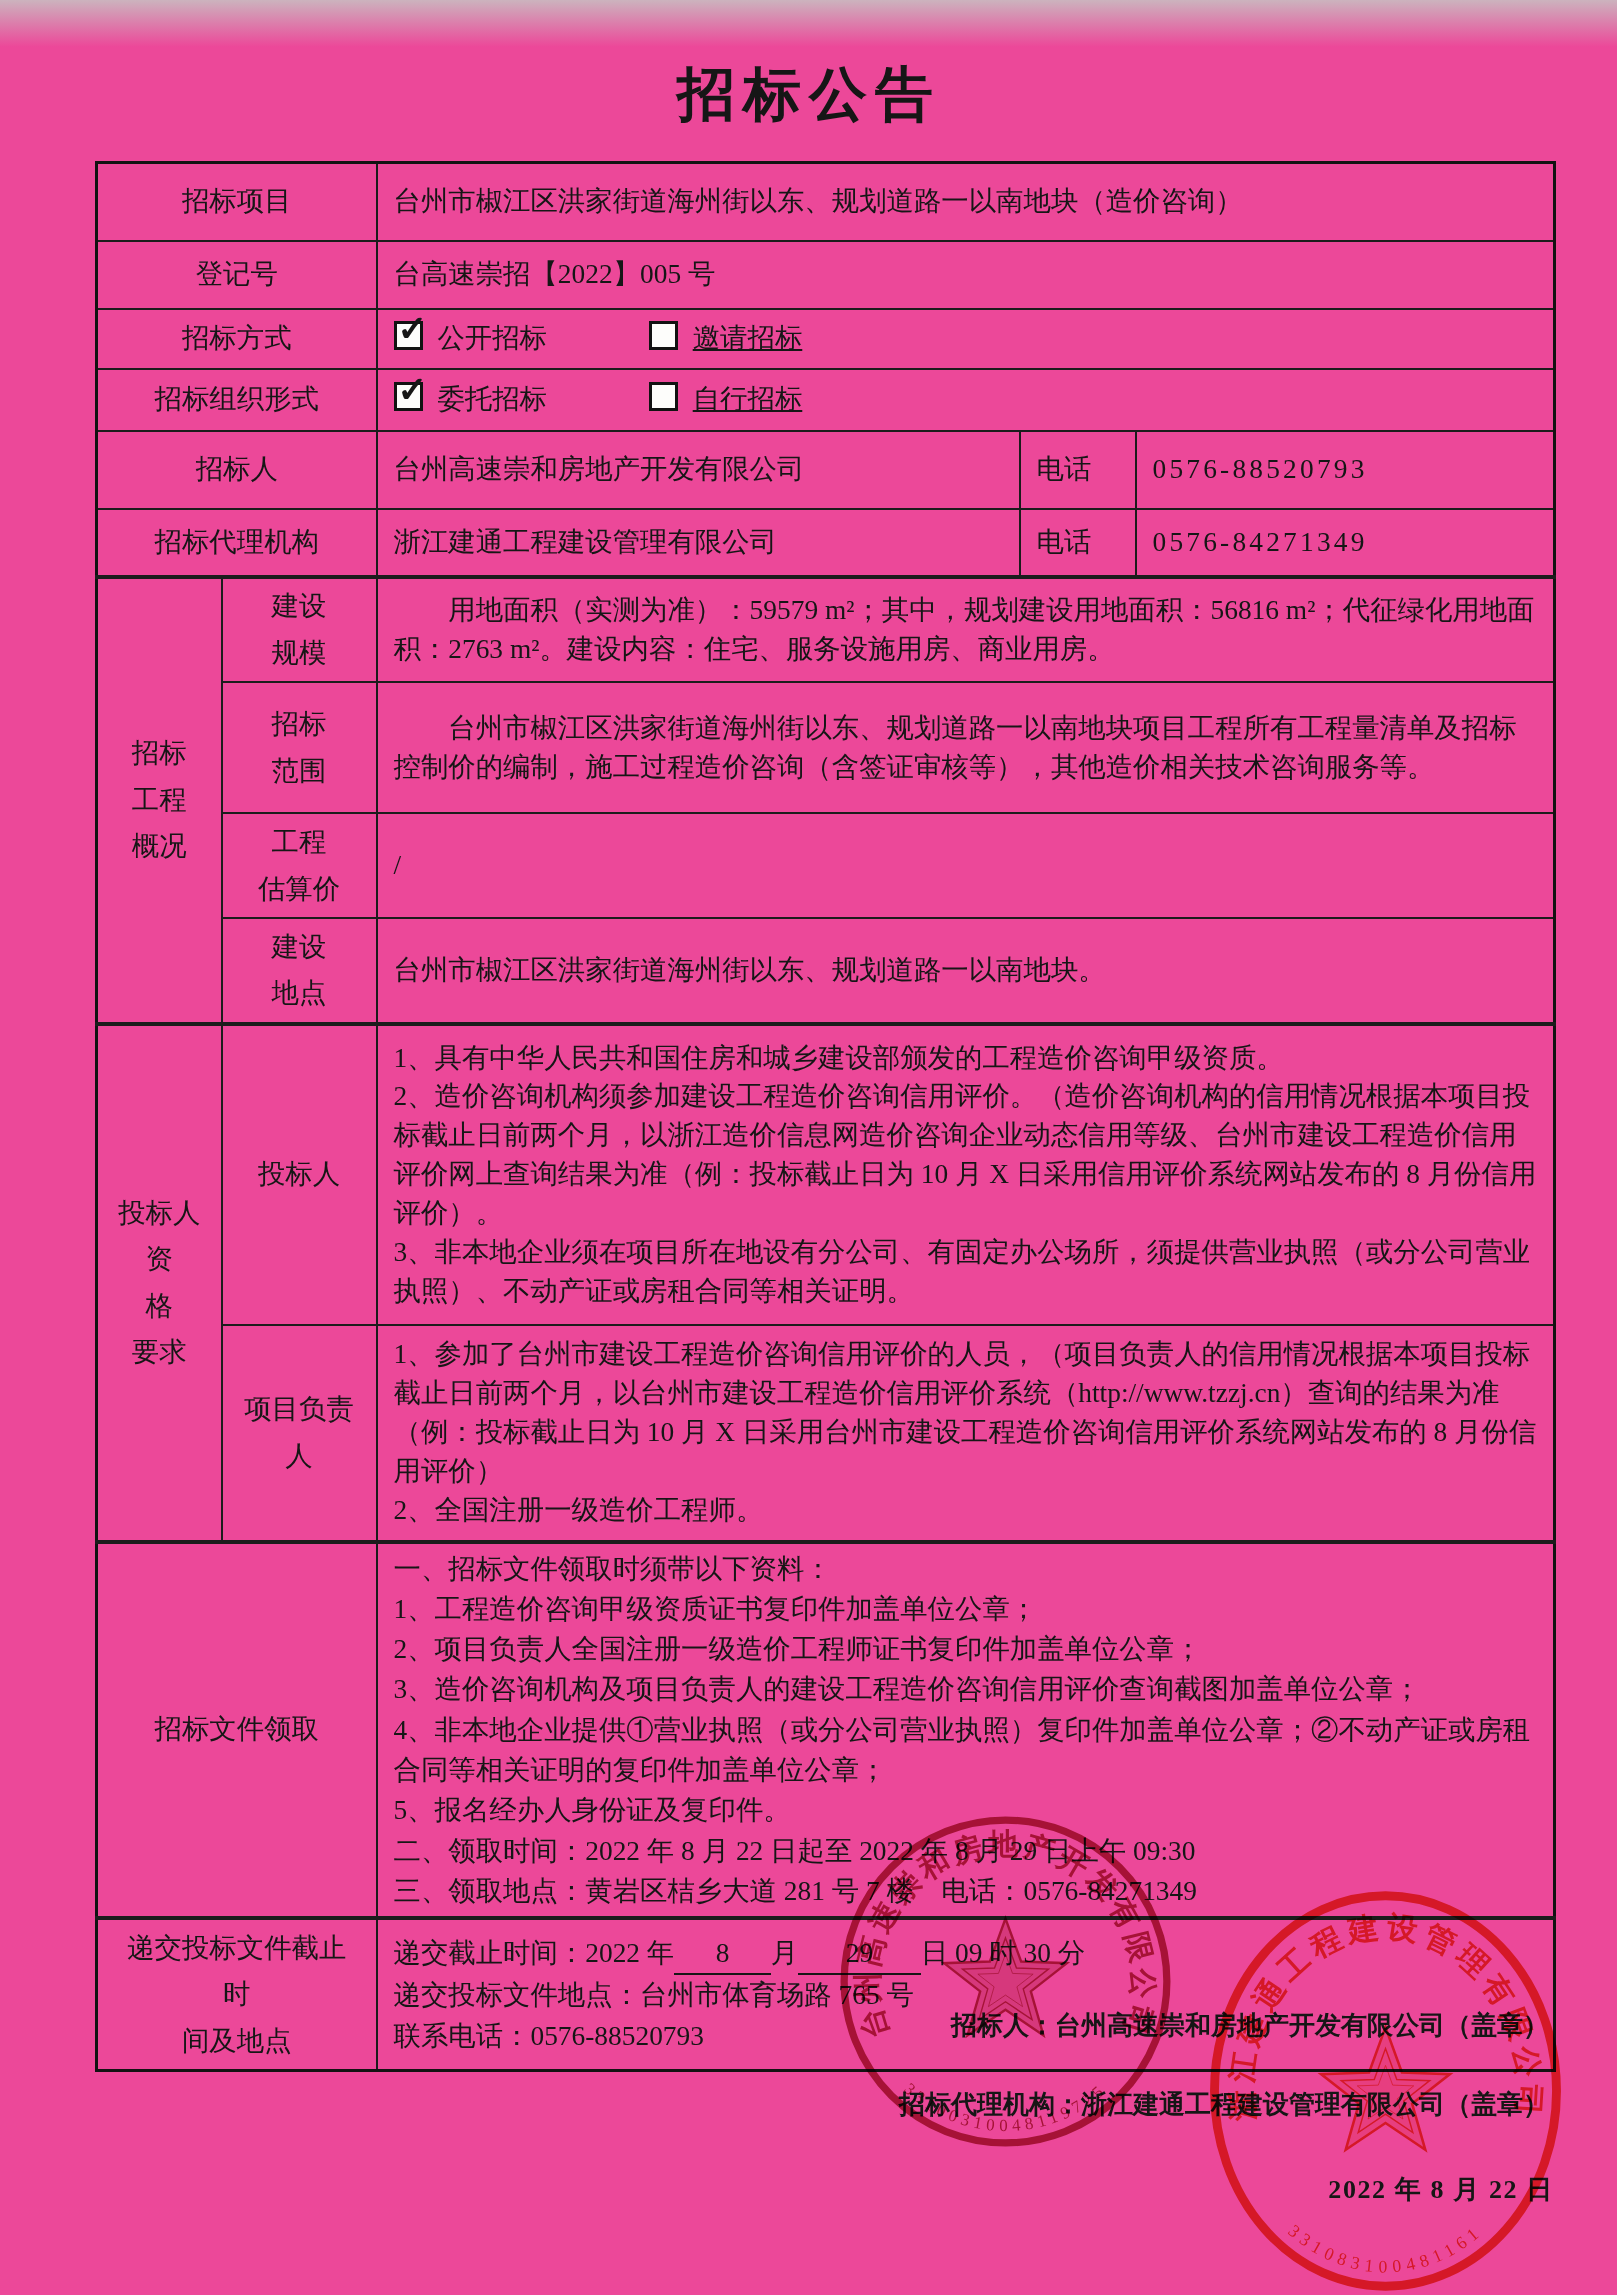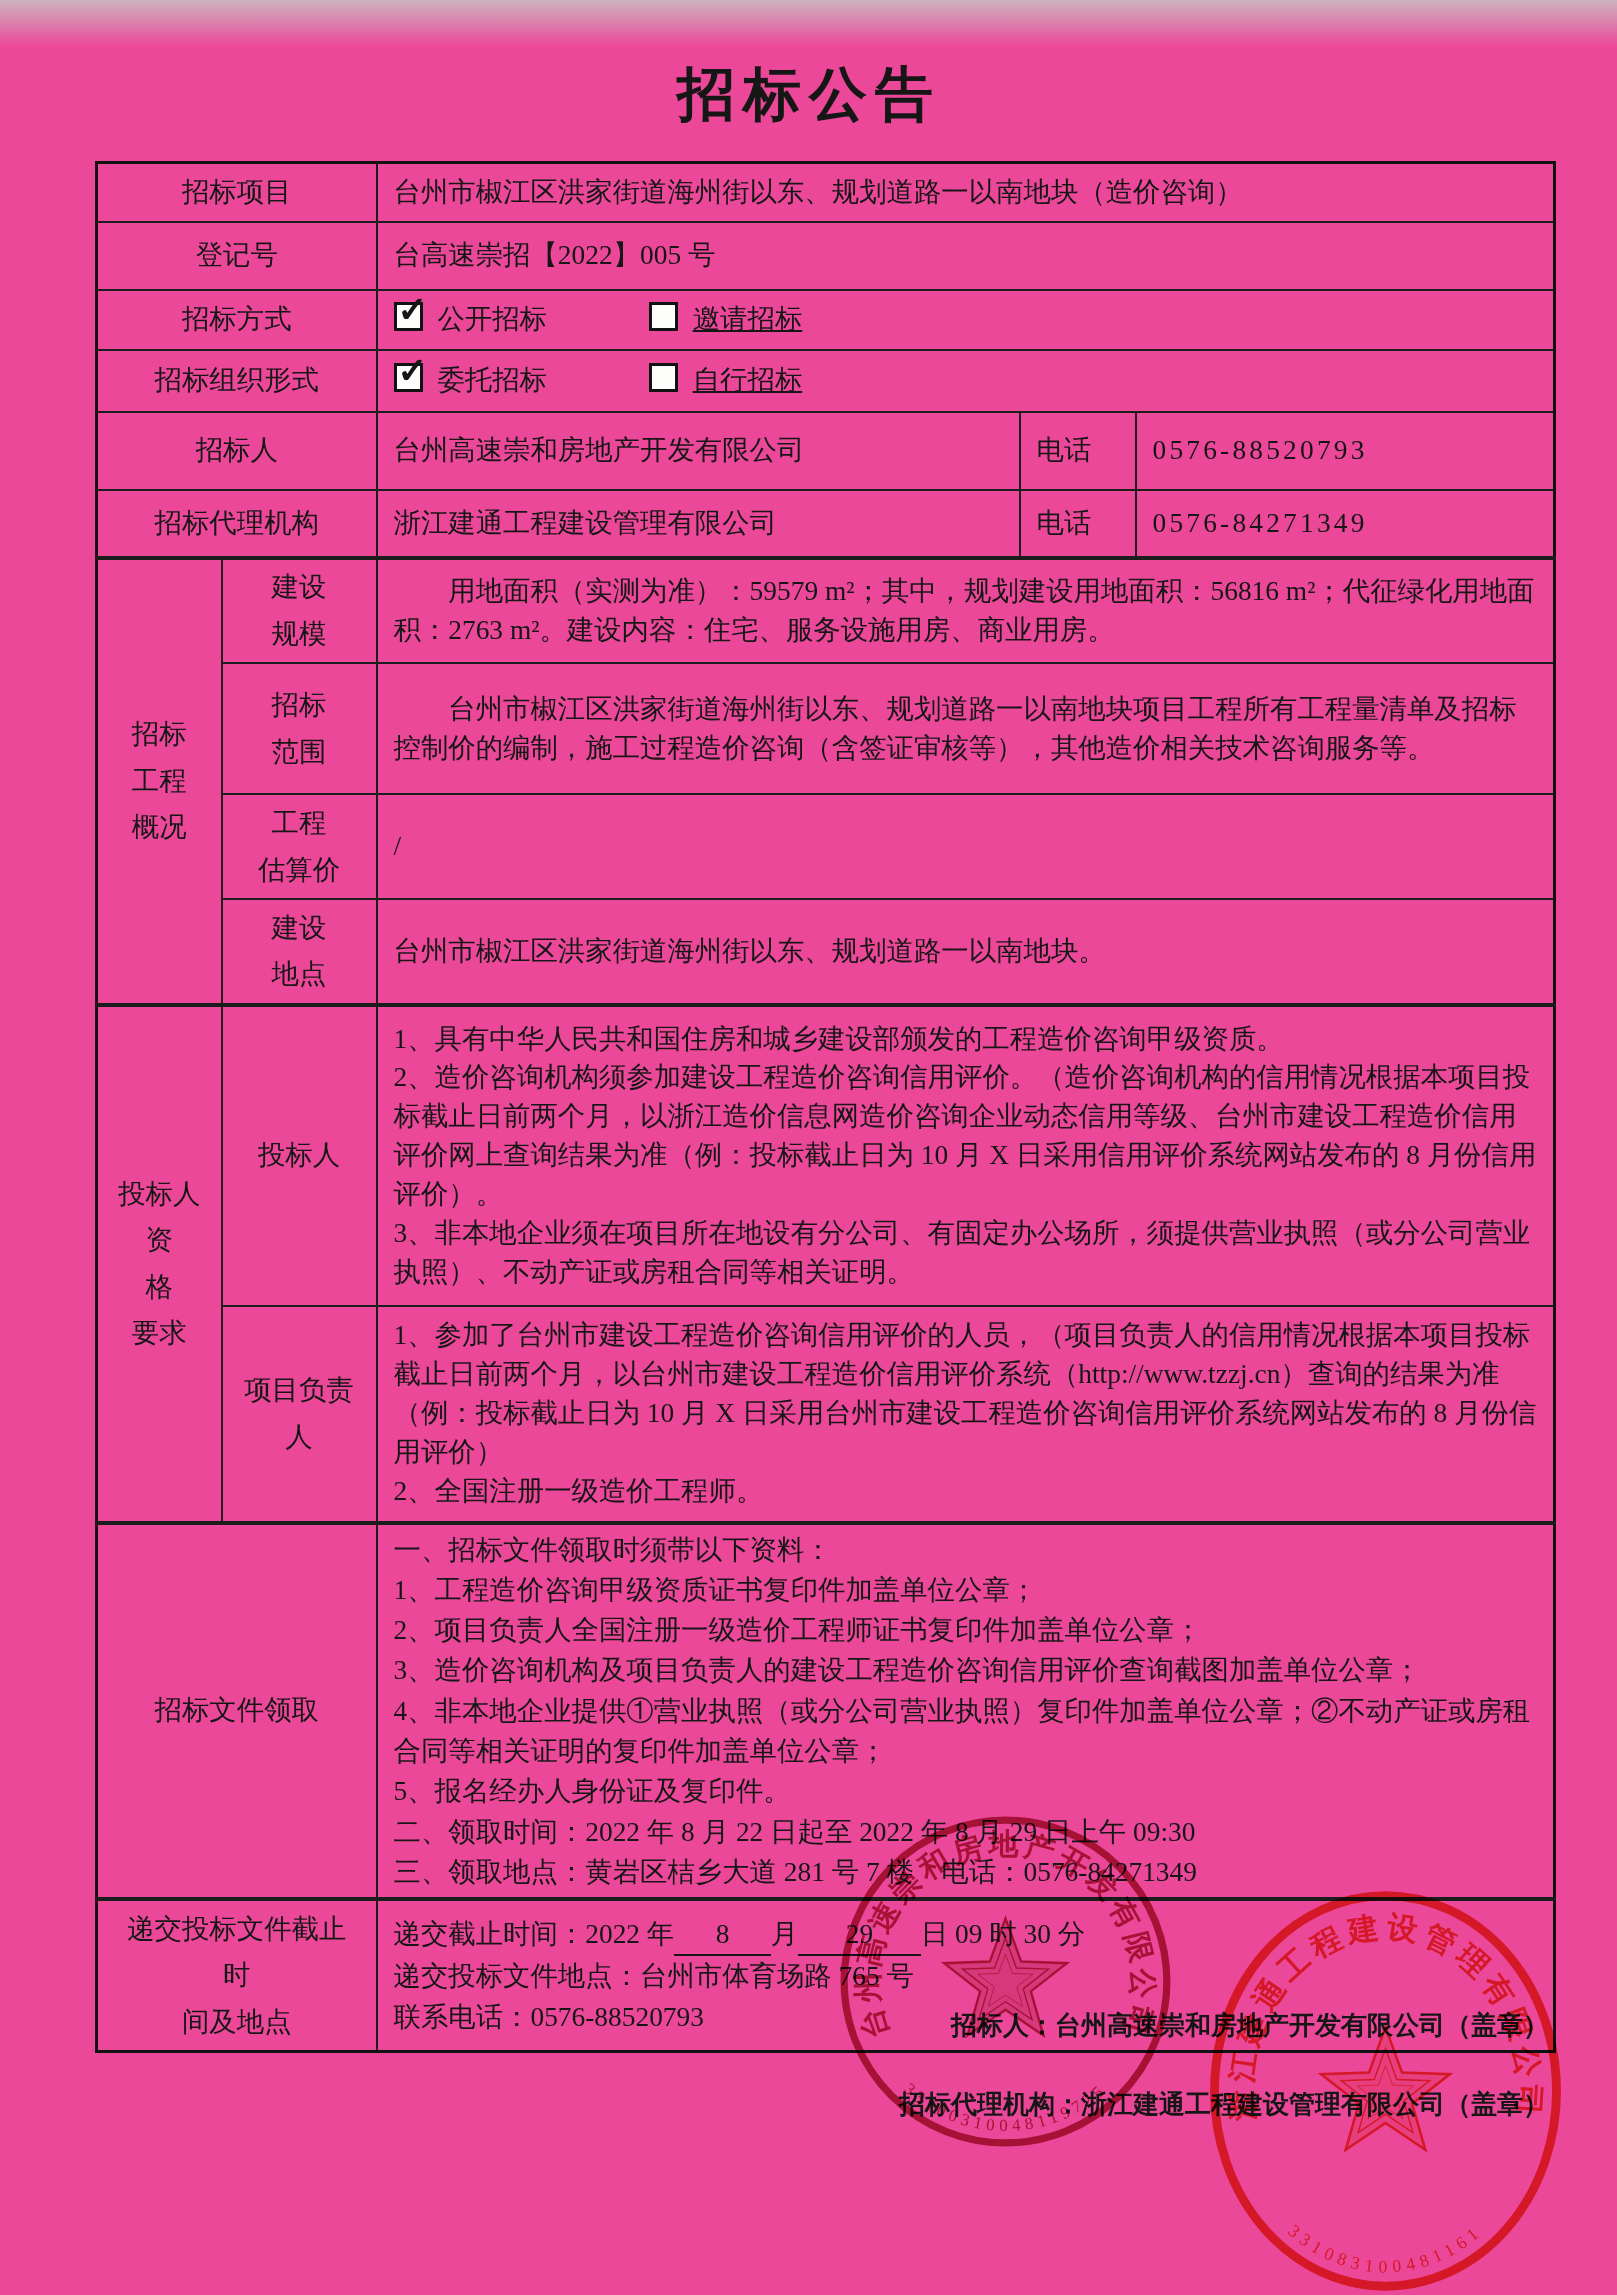--- a/index.html
+++ b/index.html
@@ -52,21 +52,21 @@
   <table class="doc">
     <colgroup>
       <col style="width:125px">
         <col style="width:155px">
         <col style="width:643px">
       <col style="width:116px">
         <col style="width:419px">
     </colgroup>
 
     <tbody>
-        <tr style="height:59px">
+        <tr style="height:78px">
       <td class="label-cell" colspan="2">招标项目</td>
       <td class="content" colspan="3">台州市椒江区洪家街道海州街以东、规划道路一以南地块（造价咨询）</td>
     </tr>
 
     <tr style="height:68px">
       <td class="label-cell" colspan="2">登记号</td>
       <td class="content" colspan="3">台高速崇招【2022】005 号</td>
     </tr>
 
     <tr style="height:60px">
@@ -195,20 +195,21 @@
         <div>递交投标文件地点：台州市体育场路 765 号</div>
         <div>联系电话：0576-88520793</div>
       </td>
     </tr>
   </tbody>
     </table>
 
   <div class="sig-block">
     <div class="sig-line1">招标人：台州高速崇和房地产开发有限公司（盖章）</div>
     <div class="sig-line2">招标代理机构：浙江建通工程建设管理有限公司（盖章）</div>
+    <div class="sig-date">2022 年 8 月 22 日</div>
   </div>
 
   <svg class="stamp stamp-a" width="347" height="355" viewBox="0 0 430 440">
     <defs>
       <path id="star" d="M0,-80 L19.4,-26.7 L76.1,-24.7 L31.4,10.2 L47,64.7 L0,33 L-47,64.7 L-31.4,10.2 L-76.1,-24.7 L-19.4,-26.7 Z"></path>
       <path id="arcA-top" d="M 103,332 A 158,158 0 1 1 327,332" fill="none"></path>
       <path id="arcA-bot" d="M 73,339 A 185,185 0 0 0 357,339" fill="none"></path>
     </defs>
     <circle cx="215" cy="220" r="200" fill="none" stroke="#a6203f" stroke-width="9"></circle>
     <g>

